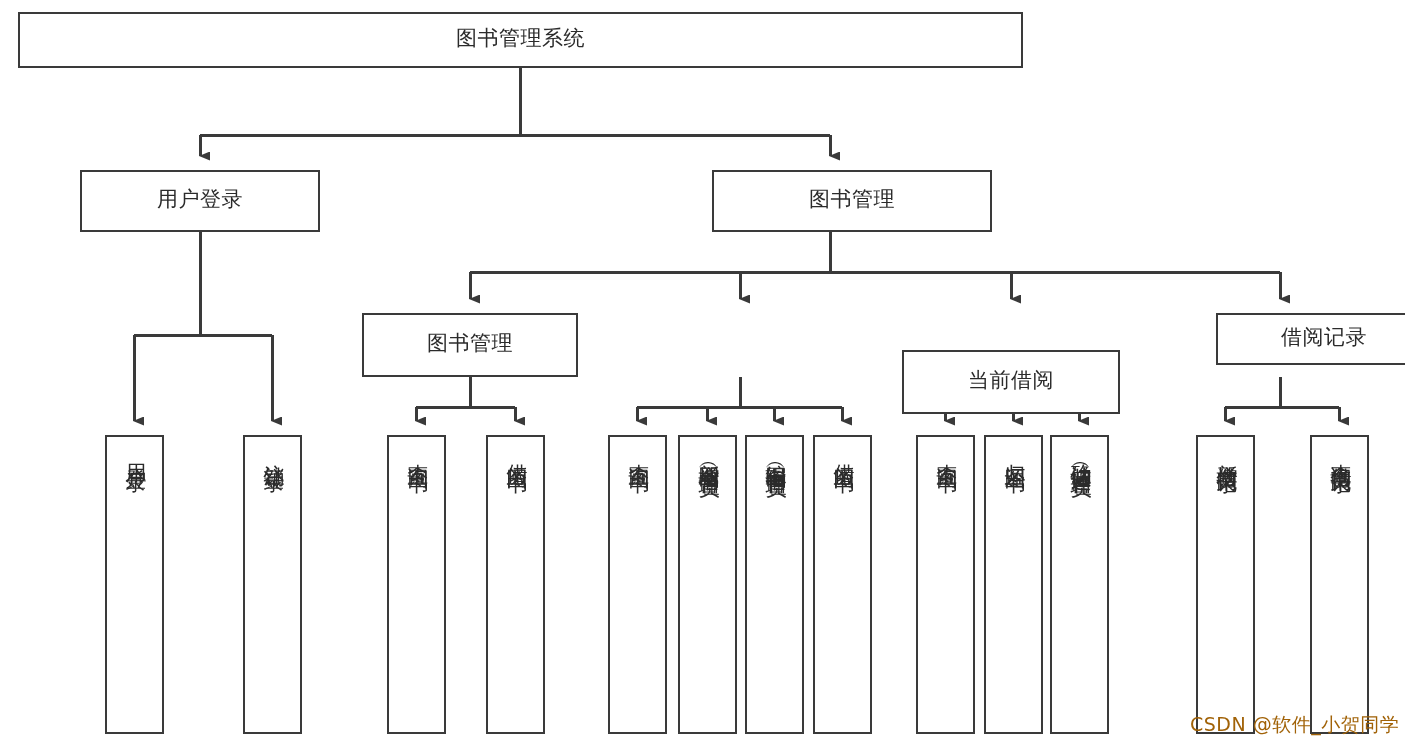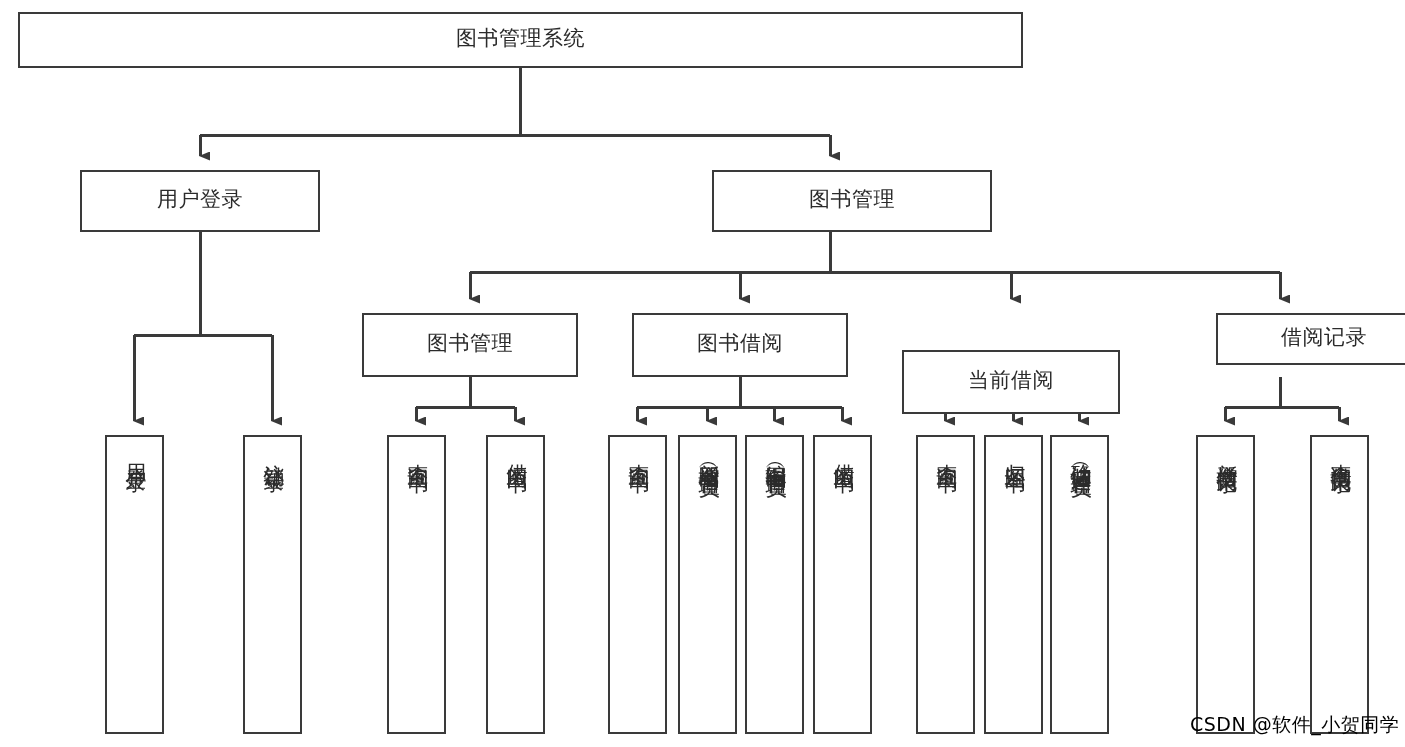--- a/index.html
+++ b/index.html
@@ -54,21 +54,21 @@
     white-space: pre;
     letter-spacing: 3px;
     font-size: 21px;
     line-height: 1;
   }
   .node-box.leaf.tall-text .node-label {
     letter-spacing: 2px;
   }
   .watermark {
     position: absolute;
-    color: #000000;
+    color: #a16207;
     font-size: 19px;
     letter-spacing: 0.5px;
     white-space: nowrap;
     user-select: none;
   }
 </style>
 </head>
 <body>
 
 <div id="diagram-root">
@@ -131,23 +131,20 @@
   <div class="node-box" id="n-l1-0" style="left: 80px; top: 170px; width: 240px; height: 62px;">
     <span class="node-label">用户登录</span>
   </div>
   <div class="node-box" id="n-l1-1" style="left: 712px; top: 170px; width: 280px; height: 62px;">
     <span class="node-label">图书管理</span>
   </div>
 
   <div class="node-box" id="n-l2-0" style="left: 362px; top: 313px; width: 216px; height: 64px;">
     <span class="node-label">图书管理</span>
   </div>
-  <div class="node-box" id="n-l2-1" style="left: 632px; top: 313px; width: 216px; height: 64px;">
-    <span class="node-label">图书借阅</span>
-  </div>
   <div class="node-box" id="n-l2-2" style="left: 902px; top: 313px; width: 218px; height: 64px; margin-top: 37px;">
     <span class="node-label">当前借阅</span>
   </div>
   <div class="node-box" id="n-l2-3" style="left: 1216px; top: 313px; width: 216px; height: 52px;">
     <span class="node-label">借阅记录</span>
   </div>
 
   <div class="node-box leaf" id="n-leaf-0" style="left: 105px; top: 435px; width: 59px; height: 299px;">
     <span class="node-label">用户登录</span>
   </div>

